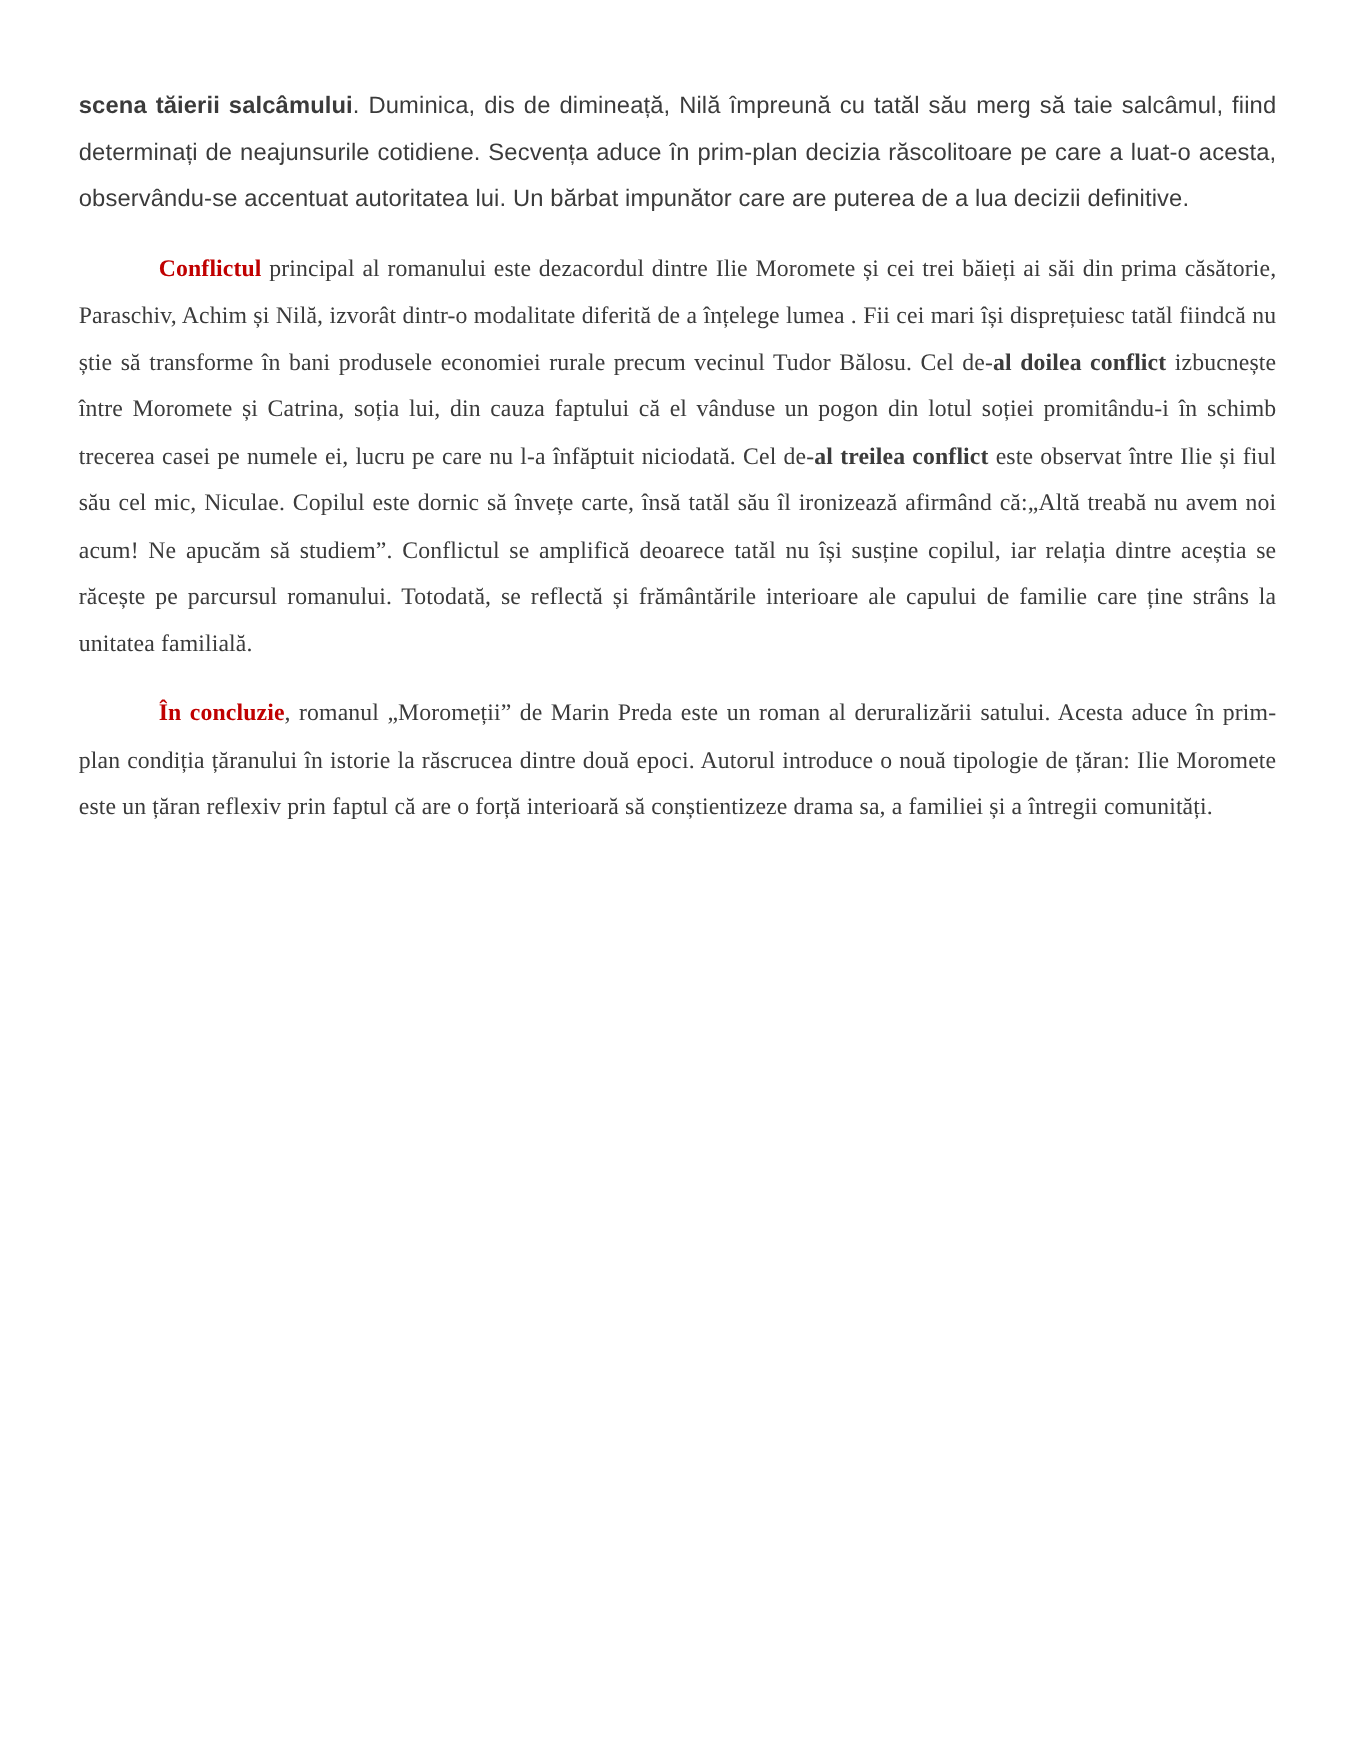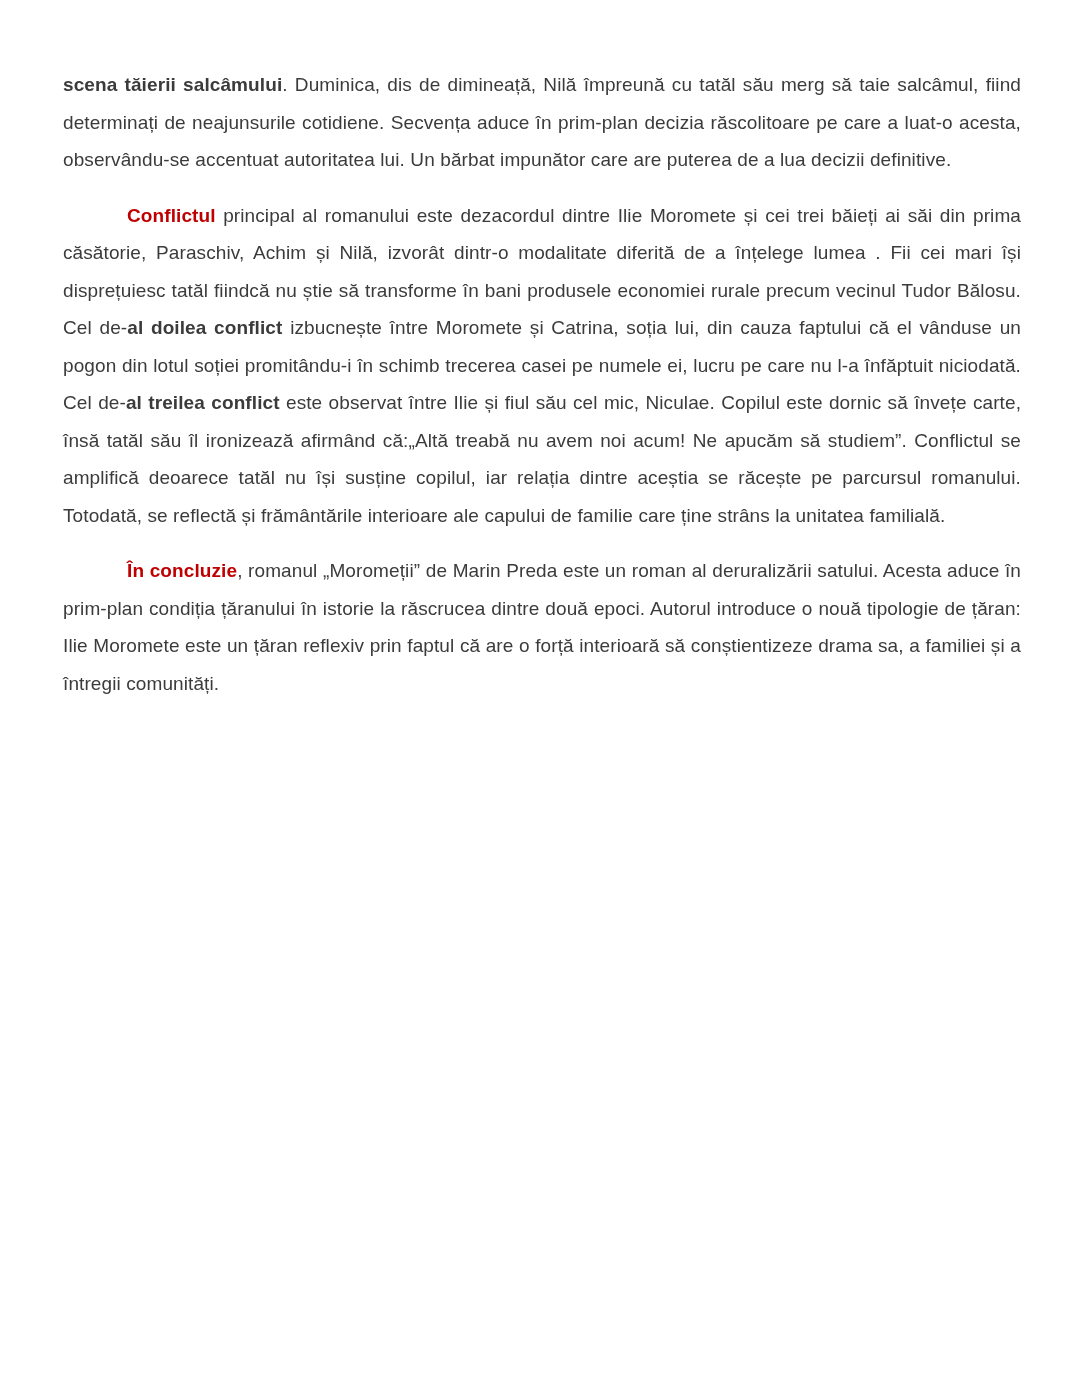--- a/index.html
+++ b/index.html
@@ -25,20 +25,21 @@
   .para{
     margin:0 0 18px 0;
     font-size:19px;
     line-height:37.5px;
     color:var(--text-color);
     text-align:justify;
     letter-spacing:0.1px;
   }
   .para.indent{
     text-indent:64px;
+    font-family:Liberation Serif, serif;
   }
   .para:last-child{margin-bottom:0;}
   .bold{font-weight:bold;}
   .accent{color:var(--accent-color);}
 </style>
 </head>
 <body>
 
 <div class="page">
   <div>

